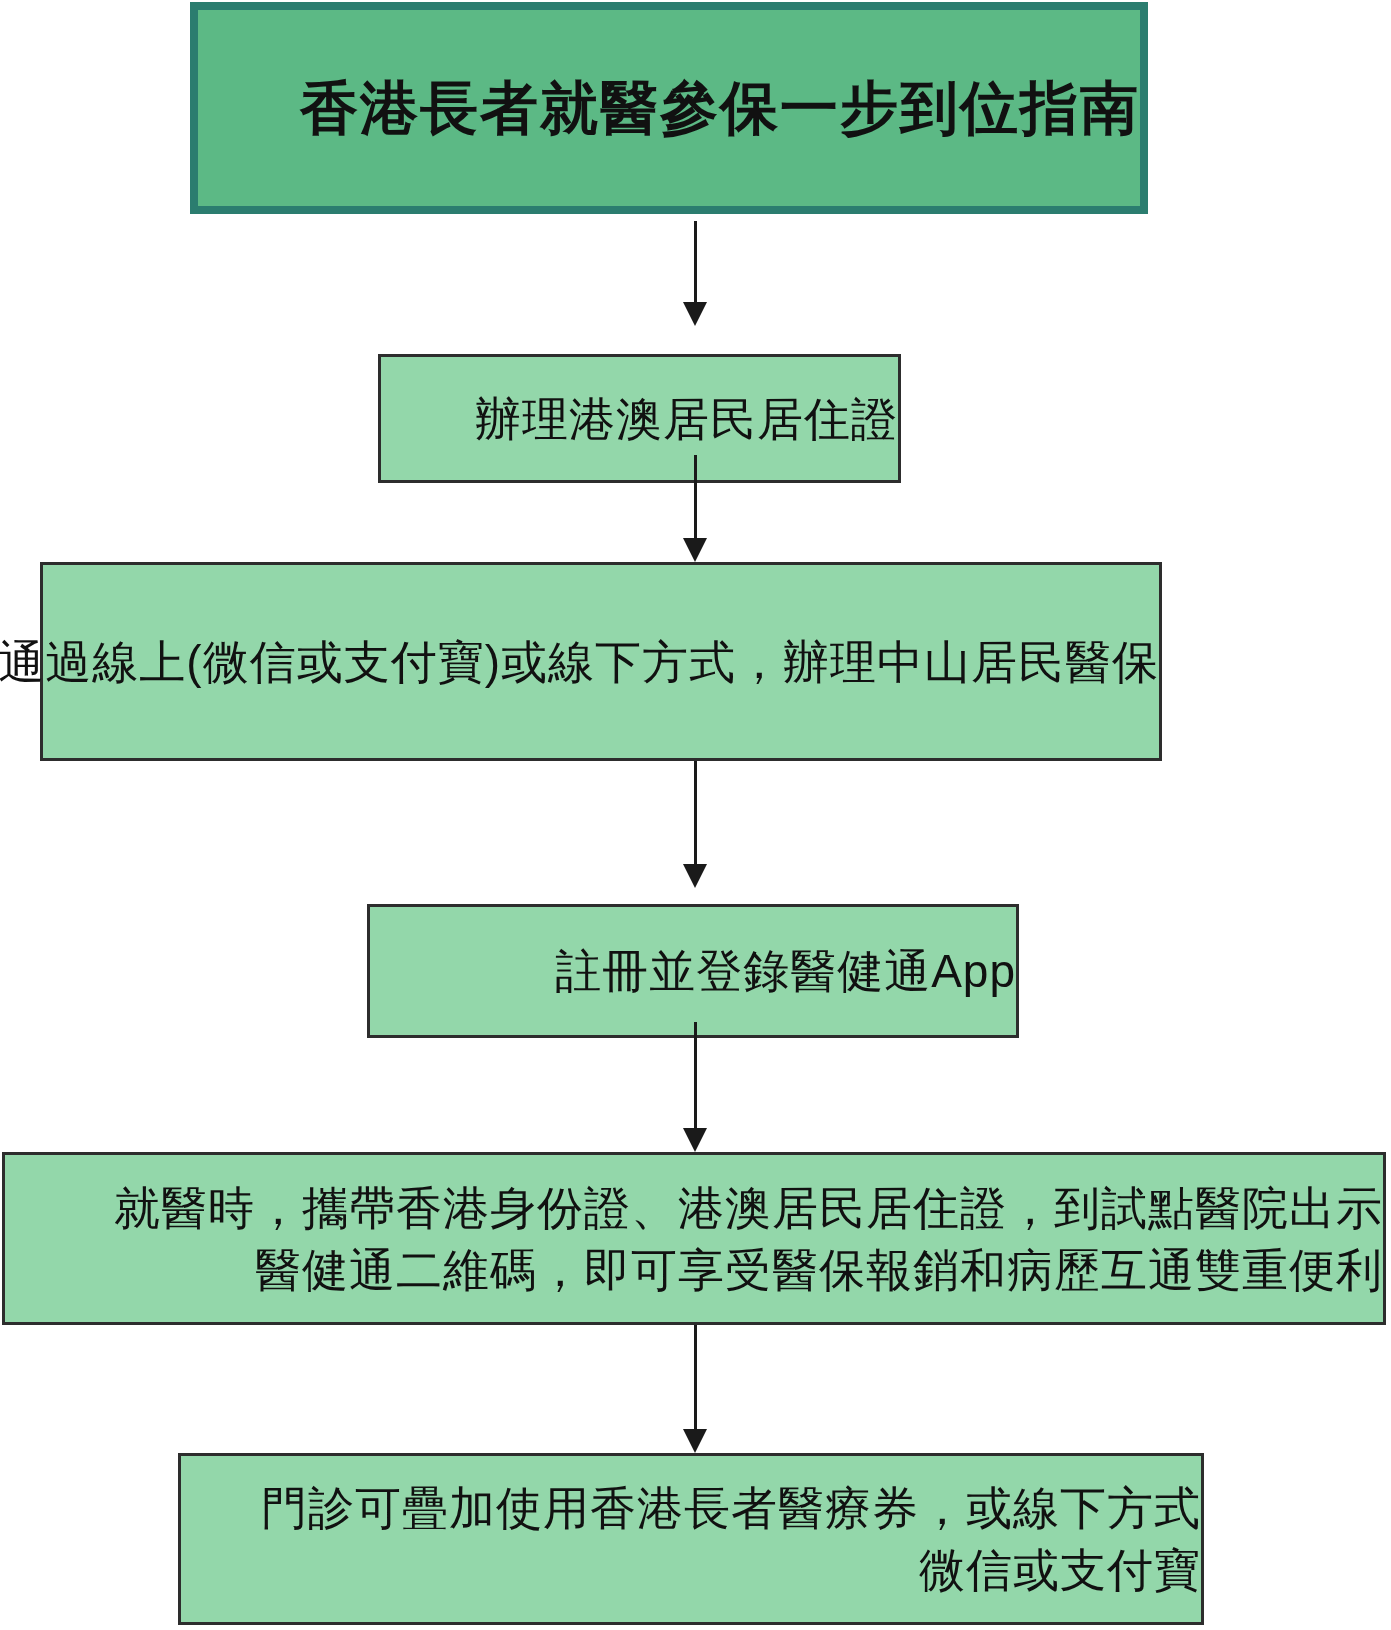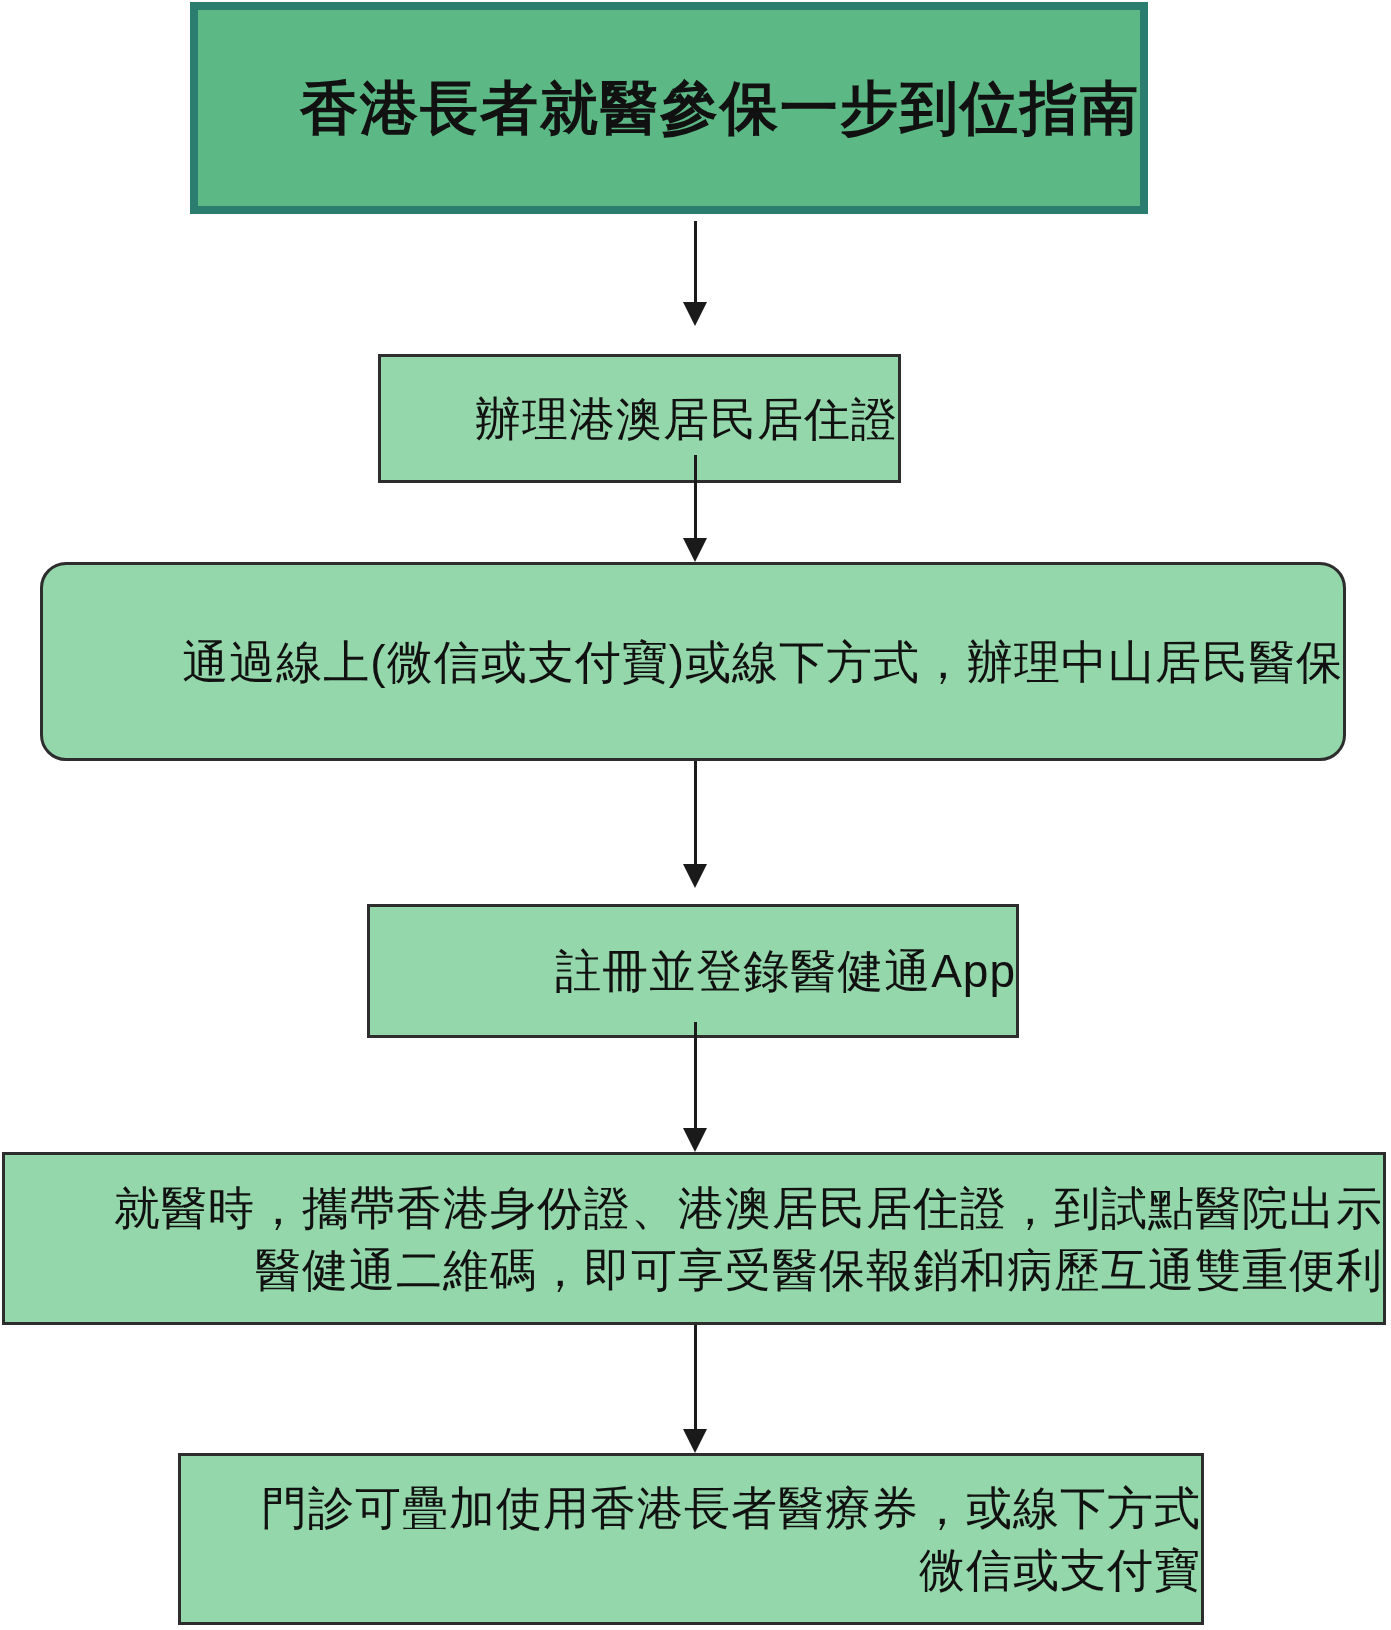--- a/index.html
+++ b/index.html
@@ -46,21 +46,21 @@
     letter-spacing:2px;
     line-height:1.2;
   }
   .step .line{
     font-size:46px;
     line-height:62px;
     letter-spacing:1px;
     white-space:nowrap;
   }
   .step-1{left:378px; top:326px; width:523px; height:129px;margin-top:28px;}
-  .step-2{left:40px;  top:562px; width:1306px; height:199px;border-radius:26px;}
+  .step-2{left:40px;  top:562px; width:1122px; height:199px;}
   .step-3{left:367px; top:888px; width:652px; height:134px;margin-top:16px;}
   .step-4{left:2px;   top:1152px; width:1384px; height:173px;}
   .step-5{left:178px; top:1453px; width:1026px; height:172px;}
   .arrow{
     position:absolute;
     left:695px;
     transform:translateX(-50%);
     width:26px;
     display:flex;
     flex-direction:column;

